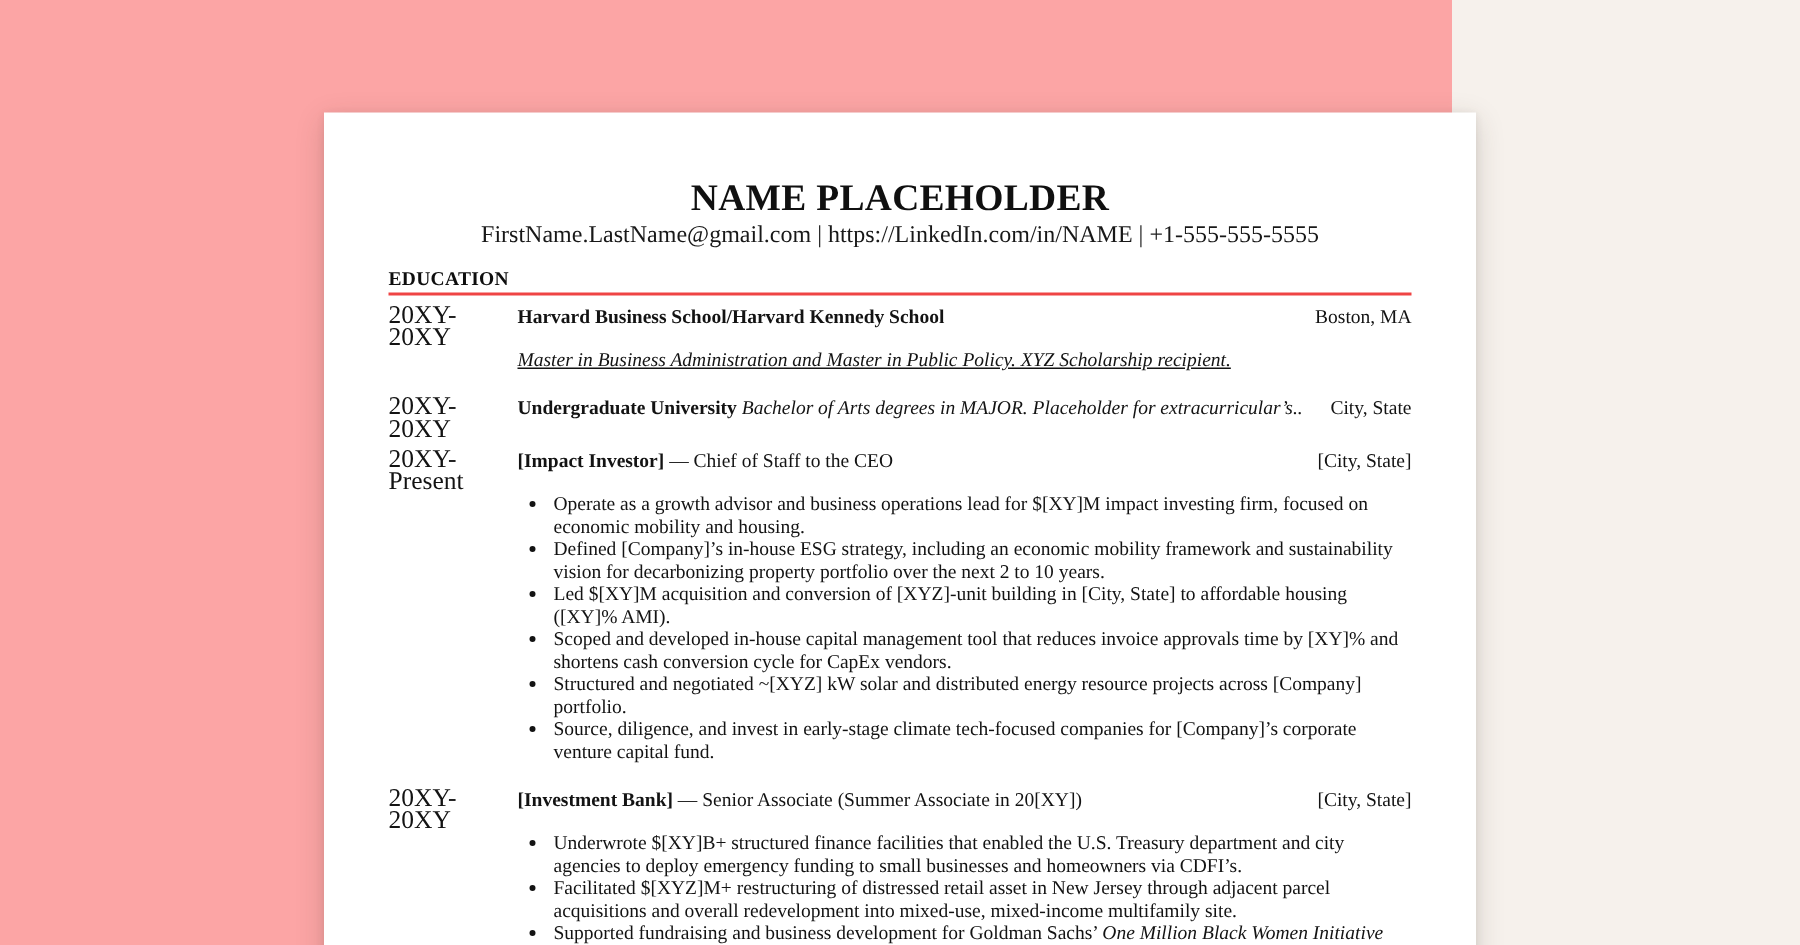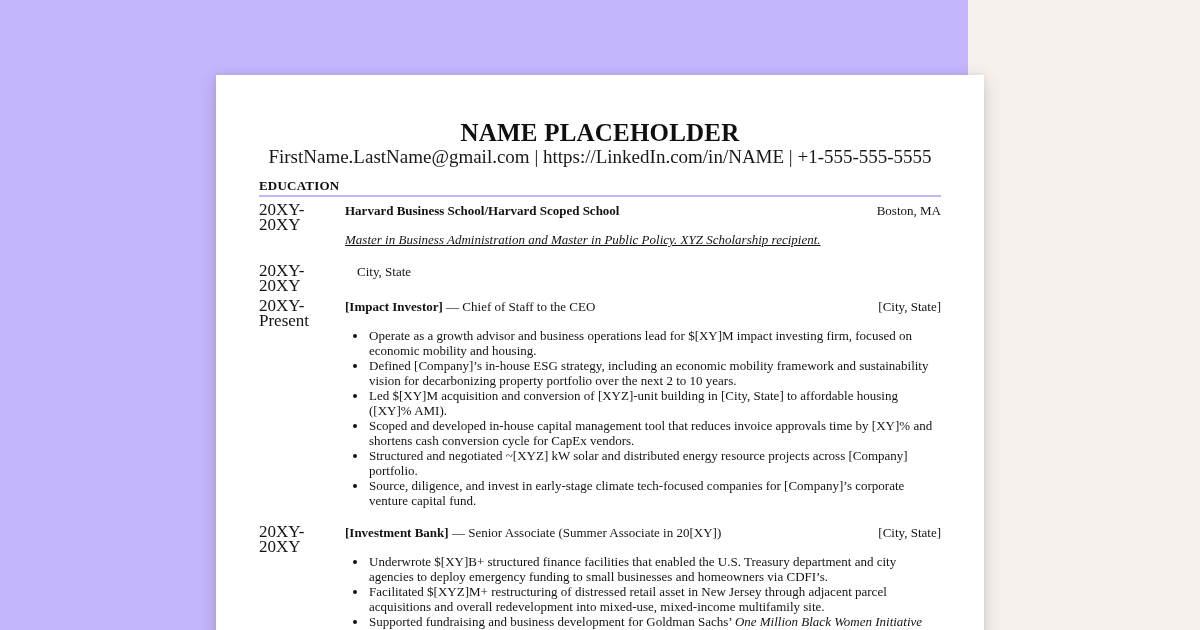--- a/index.html
+++ b/index.html
@@ -5,21 +5,21 @@
   * { margin: 0; padding: 0; box-sizing: border-box; }
   html, body {
     width: 1200px; height: 630px;
     overflow: hidden;
     background: #f6f1ec;
     font-family: "Liberation Serif", "DejaVu Serif", serif;
   }
   .canvas {
     position: relative;
     width: 968px; height: 630px;
-    background: #c4b5fd;
+    background: #fca5a5;
   }
   .page {
     position: absolute;
     left: 216px; top: 75px;
     width: 768px; height: 600px;
     background: #ffffff;
     box-shadow: 0 5px 18px rgba(60,50,40,0.18), 0 1px 5px rgba(60,50,40,0.10);
   }
   .content {
     padding: 44px 43px 0 43px;
@@ -30,33 +30,33 @@
   .doc-title {
     text-align: center;
     font-size: 25px;
     line-height: 27px;
     font-weight: bold;
     letter-spacing: 0.2px;
     color: #101010;
   }
   .contact-line {
     text-align: center;
-    font-size: 19px;
+    font-size: 16px;
     line-height: 16px;
     margin-top: 3px;
     color: #181818;
   }
   .section-heading {
     font-weight: bold;
     font-size: 13px;
     line-height: 15px;
     letter-spacing: 0.2px;
     margin-top: 13px;
     padding-bottom: 2px;
-    border-bottom: 2px solid #c4b5fd;
+    border-bottom: 2px solid #ef4444;
     color: #0e0e0e;
   }
   .section-body { padding-top: 5px; }
   .entry { margin-bottom: 16px; }
   .entry:last-child { margin-bottom: 0; }
   .entry-row {
     display: flex;
     align-items: baseline;
   }
   .date-col {
@@ -101,30 +101,34 @@
       <div class="doc-title">NAME PLACEHOLDER</div>
       <div class="contact-line">FirstName.LastName@gmail.com | https://LinkedIn.com/in/NAME | +1-555-555-5555</div>
 
       <div class="section-heading">EDUCATION</div>
       <div class="section-body">
 
         <div class="entry">
           <div class="entry-row">
             <div class="date-col">20XY-20XY</div>
             <div class="mid-col">
-              <span class="org">Harvard Business School/Harvard Scoped School</span>
+              <span class="org">Harvard Business School/Harvard Kennedy School</span>
             </div>
             <div class="loc-col">Boston, MA</div>
           </div>
           <div class="detail-italic">Master in Business Administration and Master in Public Policy. XYZ Scholarship recipient.</div>
         </div>
 
         <div class="entry">
           <div class="entry-row">
             <div class="date-col">20XY-20XY</div>
+            <div class="mid-col">
+              <span class="org">Undergraduate University</span>
+              <span class="inline-detail">Bachelor of Arts degrees in MAJOR. Placeholder for extracurricular’s..</span>
+            </div>
             <div class="loc-col">City, State</div>
           </div>
         </div>
 
       </div>
 
       <div class="section-body">
 
         <div class="entry">
           <div class="entry-row">

